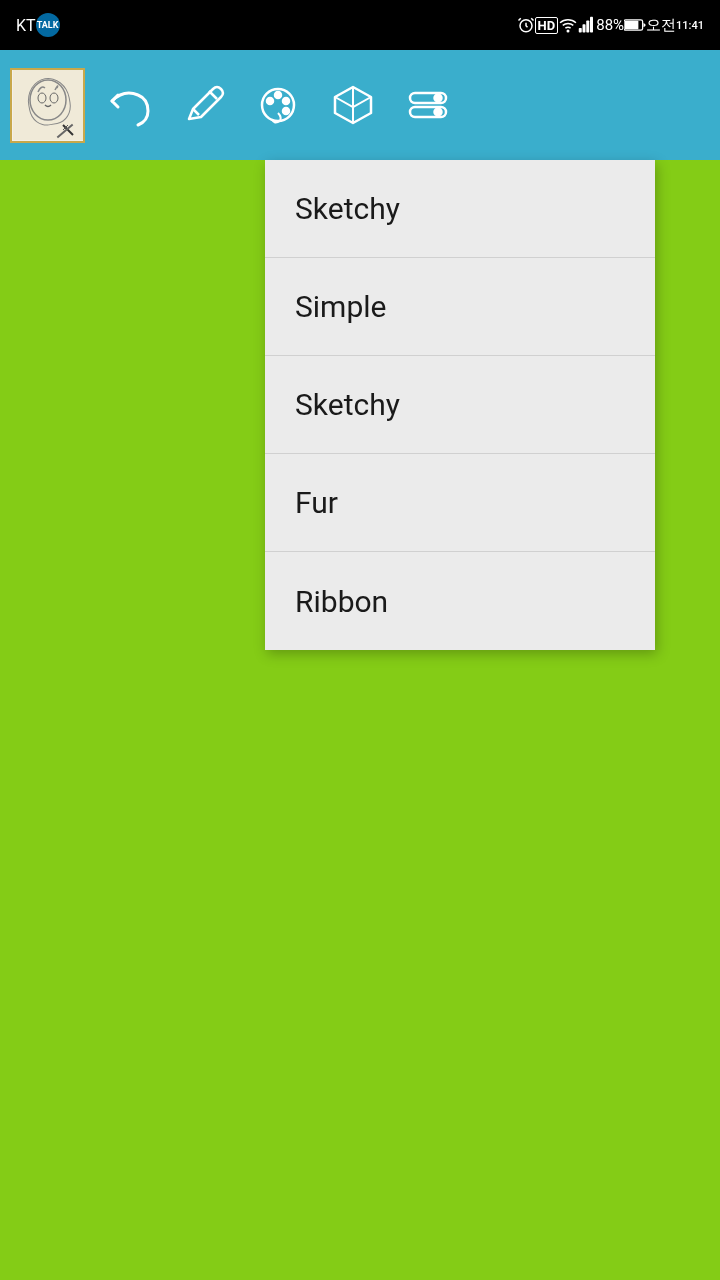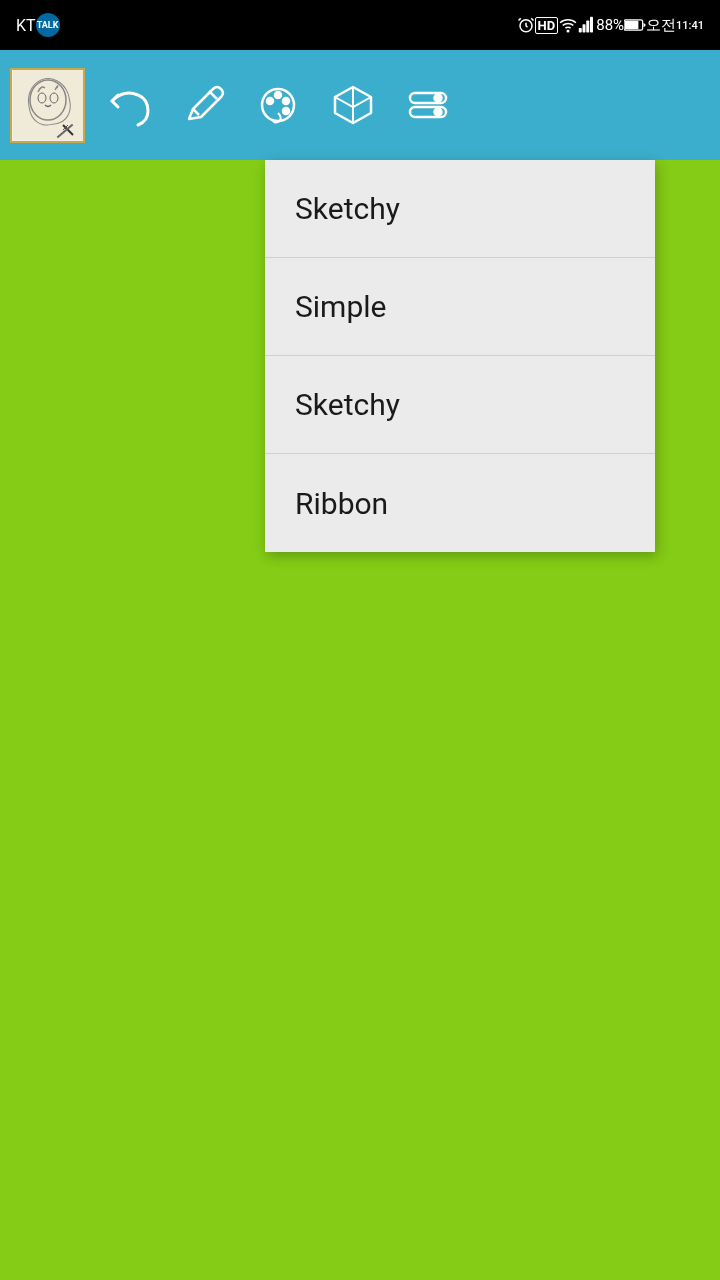--- a/index.html
+++ b/index.html
@@ -286,20 +286,23 @@
     </div>
 
     <div class="dropdown-item">
       <span class="dropdown-item-label">Simple</span>
     </div>
 
     <div class="dropdown-item">
       <span class="dropdown-item-label">Sketchy</span>
     </div>
 
+    <div class="dropdown-item">
+      <span class="dropdown-item-label">Fur</span>
+    </div>
 
 
     <div class="dropdown-item">
       <span class="dropdown-item-label">Ribbon</span>
     </div>
 
   </div>
 </div>
 
 </body></html>

